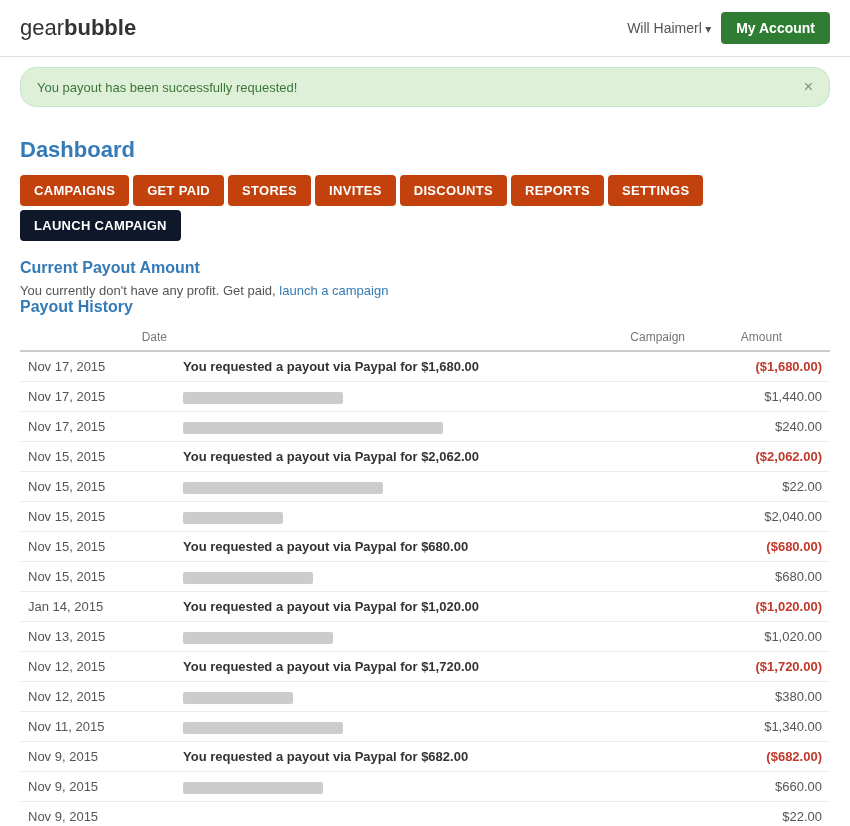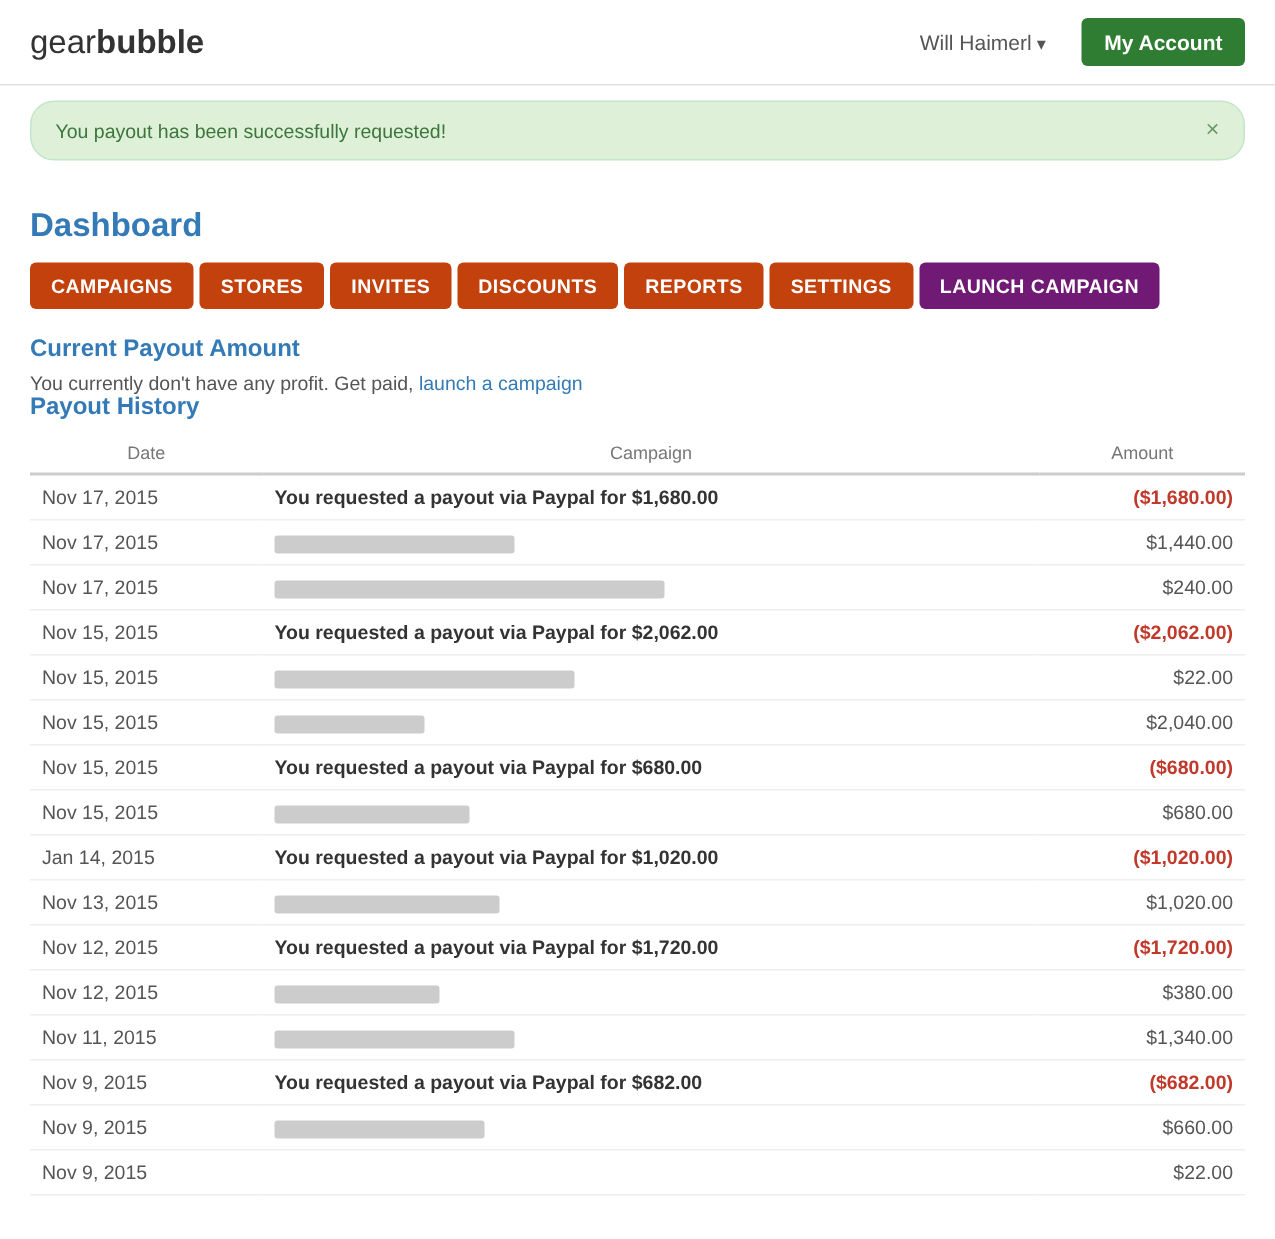--- a/index.html
+++ b/index.html
@@ -2,52 +2,52 @@
 <html><head>
   <meta charset="utf-8">
   <style>
     * { box-sizing: border-box; margin: 0; padding: 0; }
     body { font-family: Arial, Helvetica, sans-serif; font-size: 14px; color: #333; background: #fff; width: 850px; }
 
     
     .header { display: flex; align-items: center; justify-content: space-between; padding: 12px 20px; border-bottom: 1px solid #e0e0e0; }
     .logo { font-size: 22px; color: #333; font-weight: normal; }
     .logo span { font-weight: bold; }
-    .header-right { display: flex; align-items: center; gap: 24px; }
+    .header-right { display: flex; align-items: center; gap: 10px; }
     .user-name { color: #555; font-size: 14px; cursor: pointer; }
     .user-name::after { content: ' ▾'; font-size: 12px; }
     .my-account-btn { background: #2e7d32; color: #fff; border: none; padding: 8px 15px; border-radius: 4px; font-size: 14px; cursor: pointer; font-weight: bold; }
 
     
     .alert-success { background: #dff0d8; border: 1px solid #c3e6cb; color: #3c763d; padding: 10px 16px; margin: 10px 20px; border-radius: 16px; display: flex; justify-content: space-between; align-items: center; font-size: 13px; }
     .alert-close { background: none; border: none; color: #3c763d; font-size: 16px; cursor: pointer; opacity: 0.7; }
 
     
     .main { padding: 10px 20px 20px 20px; }
 
     
     .dashboard-title { color: #337ab7; font-size: 22px; font-weight: bold; margin: 10px 0 12px 0; }
 
     
     .nav-buttons { display: flex; gap: 4px; flex-wrap: wrap; margin-bottom: 18px; }
     .nav-btn { background: #c2410c; color: #fff; border: none; padding: 8px 14px; border-radius: 4px; font-size: 13px; font-weight: bold; cursor: pointer; text-transform: uppercase; letter-spacing: 0.3px; }
-    .nav-btn.launch { background: #701a75; }
+    .nav-btn.launch { background: #0f172a; }
 
     
     .section-title { color: #337ab7; font-size: 16px; font-weight: bold; margin-bottom: 6px; }
     .no-profit-text { font-size: 13px; color: #555; margin-bottom: 0; }
     .no-profit-text a { color: #337ab7; text-decoration: none; }
 
     
     .payout-history-title { color: #337ab7; font-size: 16px; font-weight: bold; margin-bottom: 8px; }
 
     
     .payout-table { width: 100%; border-collapse: collapse; font-size: 13px; }
     .payout-table thead tr { border-bottom: 2px solid #ccc; }
-    .payout-table th { text-align: center; padding: 6px 8px; color: #777; font-weight: normal; font-size: 12px; }
+    .payout-table th { text-align: right; padding: 6px 8px; color: #777; font-weight: normal; font-size: 12px; }
     .payout-table th.amount-col { text-align: center; }
     .payout-table tbody tr { border-bottom: 1px solid #eee; }
     .payout-table td { padding: 7px 8px; vertical-align: middle; }
     .payout-table td.date-col { color: #555; white-space: nowrap; min-width: 90px; }
     .payout-table td.campaign-col { color: #555; }
     .payout-table td.amount-col { text-align: right; white-space: nowrap; color: #555; }
     .payout-table td.amount-red { color: #c0392b; text-align: right; font-weight: bold; white-space: nowrap; }
     .campaign-bold { font-weight: bold; color: #333; }
     .blurred-bar { display: inline-block; height: 12px; background: #ccc; border-radius: 2px; vertical-align: middle; }
   </style>
@@ -66,20 +66,21 @@
   <span>You payout has been successfully requested!</span>
   <button class="alert-close">×</button>
 </div>
 
 <div class="main">
 
   <div class="dashboard-title">Dashboard</div>
 
   <div class="nav-buttons">
     <button class="nav-btn">CAMPAIGNS</button>
+    <button class="nav-btn">GET PAID</button>
     <button class="nav-btn">STORES</button>
     <button class="nav-btn">INVITES</button>
     <button class="nav-btn">DISCOUNTS</button>
     <button class="nav-btn">REPORTS</button>
     <button class="nav-btn">SETTINGS</button>
     <button class="nav-btn launch">LAUNCH CAMPAIGN</button>
   </div>
 
   <div class="section-title">Current Payout Amount</div>
   <div class="no-profit-text">

